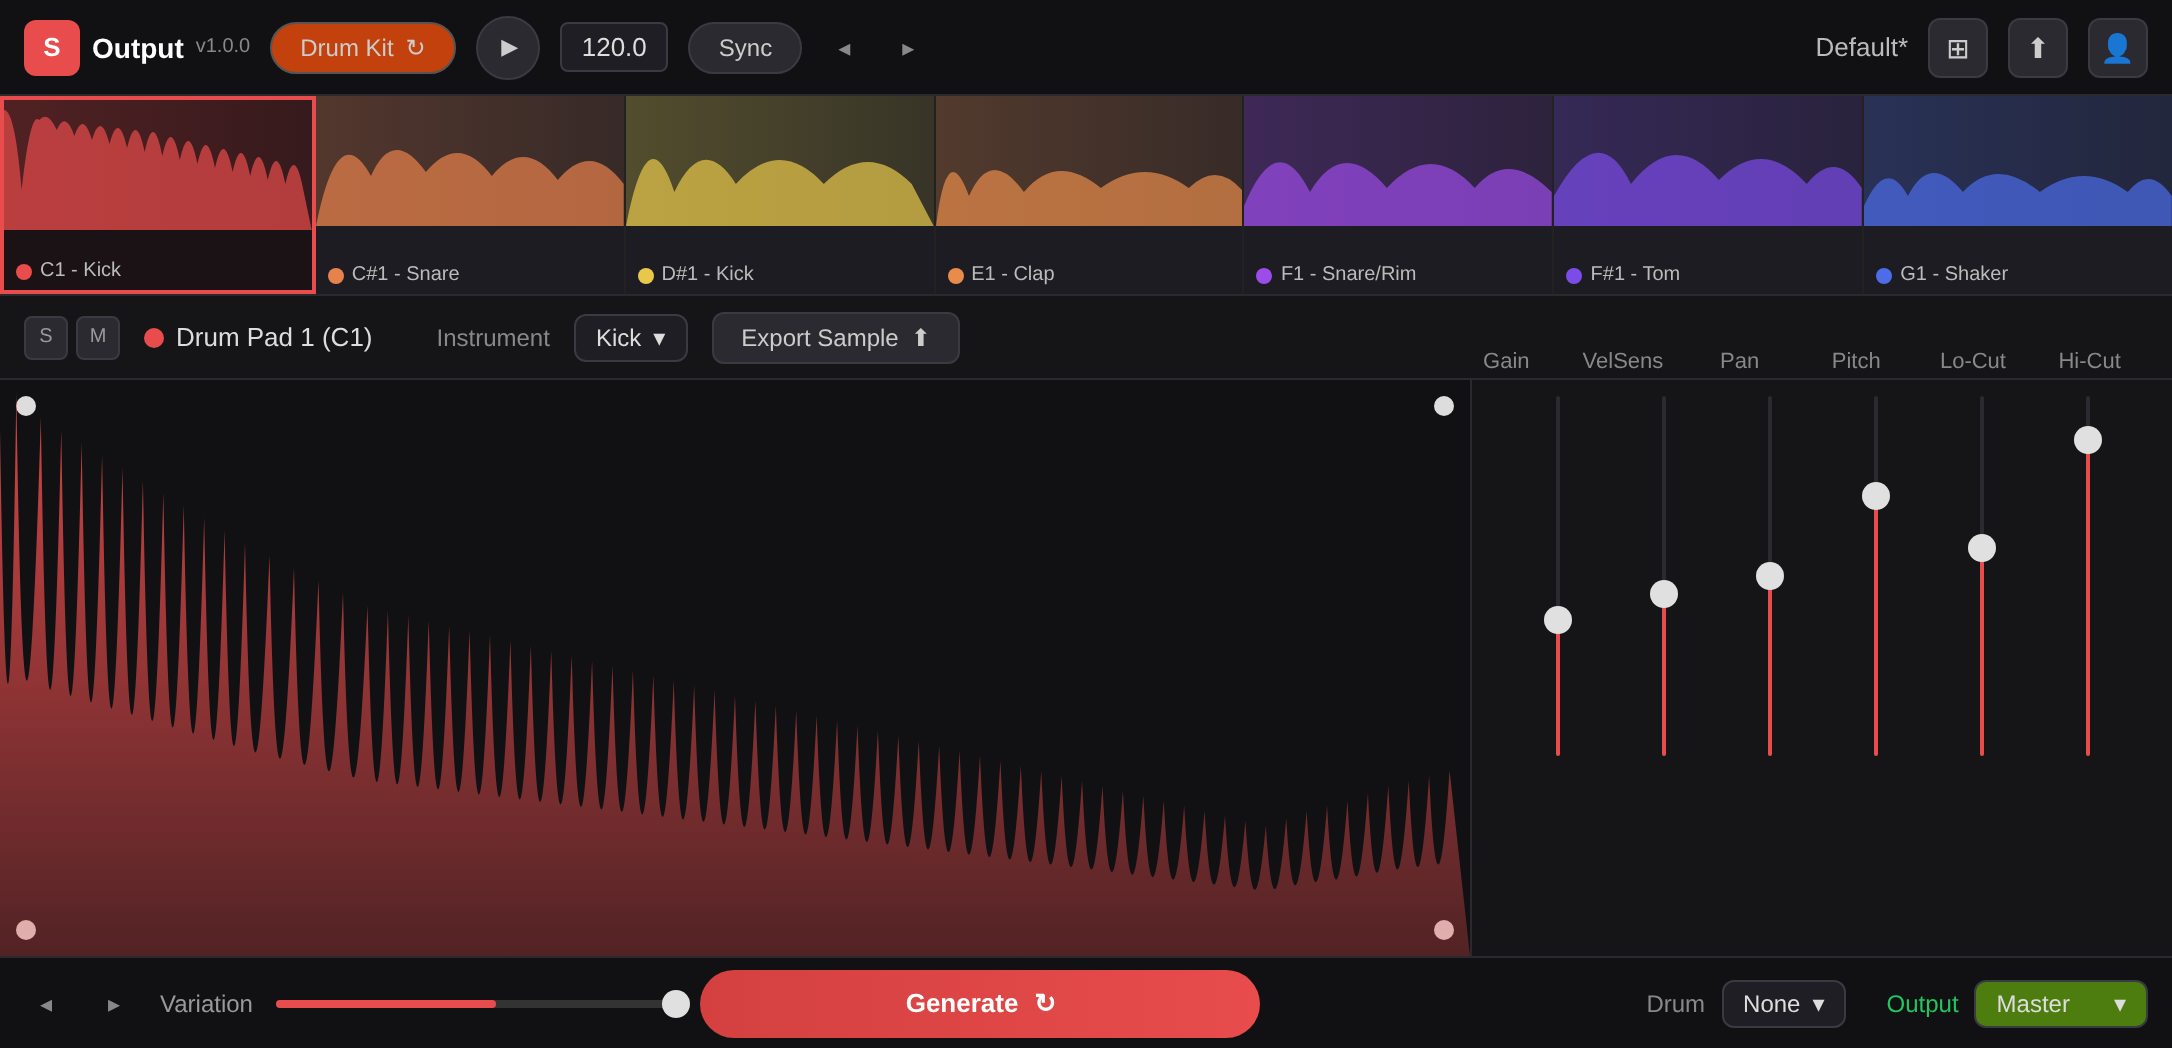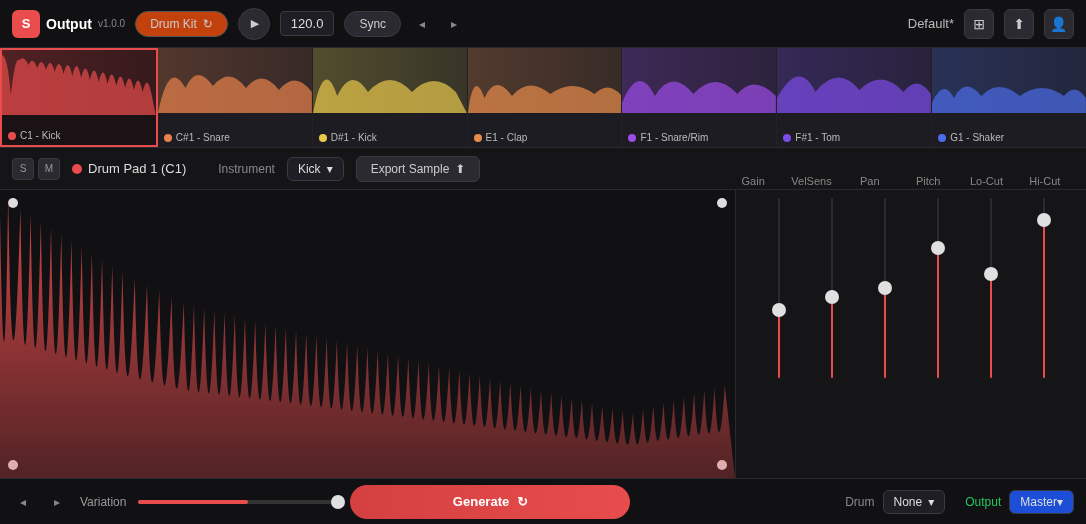--- a/index.html
+++ b/index.html
@@ -377,30 +377,30 @@
       display: flex;
       align-items: center;
       gap: 6px;
     }
     .output-label {
       font-size: 12px;
       color: #22c55e;
       margin-left: 12px;
     }
     .output-dropdown {
-      background: #1d4ed8;
+      background: #4d7c0f;
       border: 1px solid #3a3a42;
       border-radius: 6px;
       padding: 4px 10px;
       color: #ddd;
       font-size: 12px;
       cursor: pointer;
       display: flex;
       align-items: center;
-      gap: 0;
+      gap: 22px;
     }
 
     
     .waveform-svg {
       position: absolute;
       bottom: 0;
       left: 0;
       width: 100%;
       height: 100%;
     }

